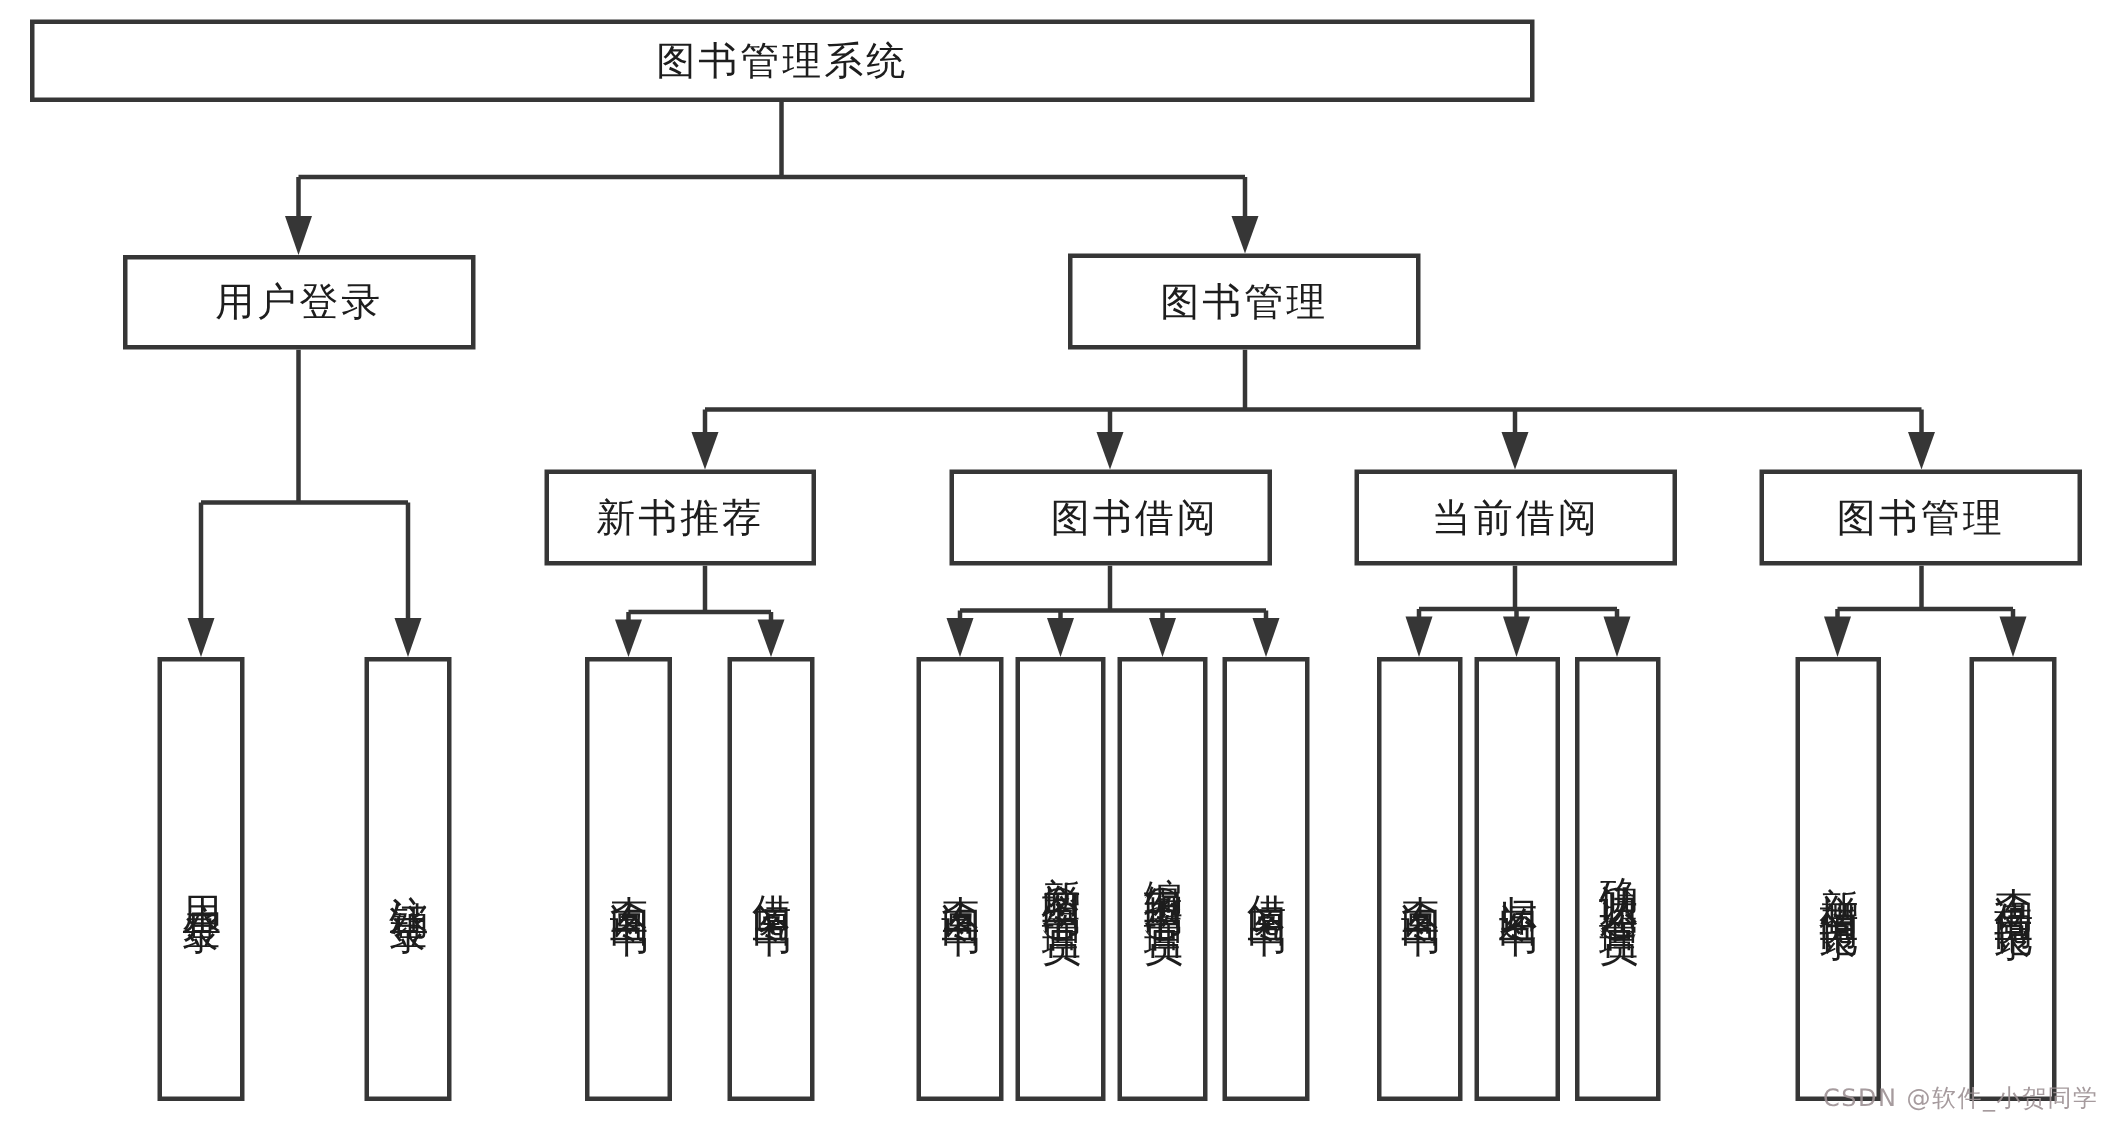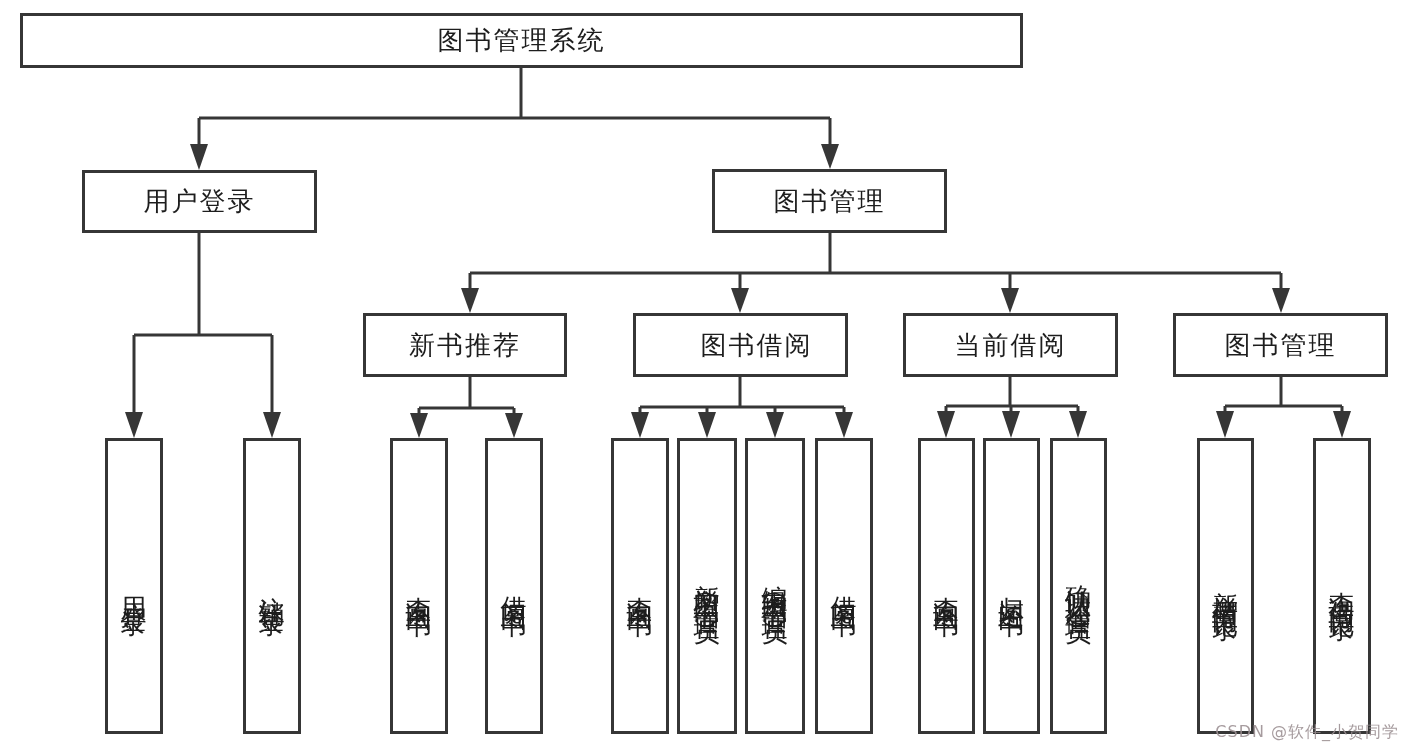--- a/index.html
+++ b/index.html
@@ -134,21 +134,21 @@
     <span>图书管理系统</span>
   </div>
 
   <div class="hbox" style="left:82px;top:170px;width:235px;height:63px;">
     <span>用户登录</span>
   </div>
   <div class="hbox" style="left:712px;top:169px;width:235px;height:64px;">
     <span>图书管理</span>
   </div>
 
-  <div class="hbox" style="left:363px;top:313px;width:204px;height:64px;font-family:Liberation Mono, monospace;">
+  <div class="hbox" style="left:363px;top:313px;width:181px;height:64px;font-family:Liberation Mono, monospace;">
     <span>新书推荐</span>
   </div>
   <div class="hbox" style="left:633px;top:313px;width:215px;height:64px;padding-left:32px;">
     <span>图书借阅</span>
   </div>
   <div class="hbox" style="left:903px;top:313px;width:215px;height:64px;">
     <span>当前借阅</span>
   </div>
   <div class="hbox" style="left:1173px;top:313px;width:215px;height:64px;">
     <span>图书管理</span>

